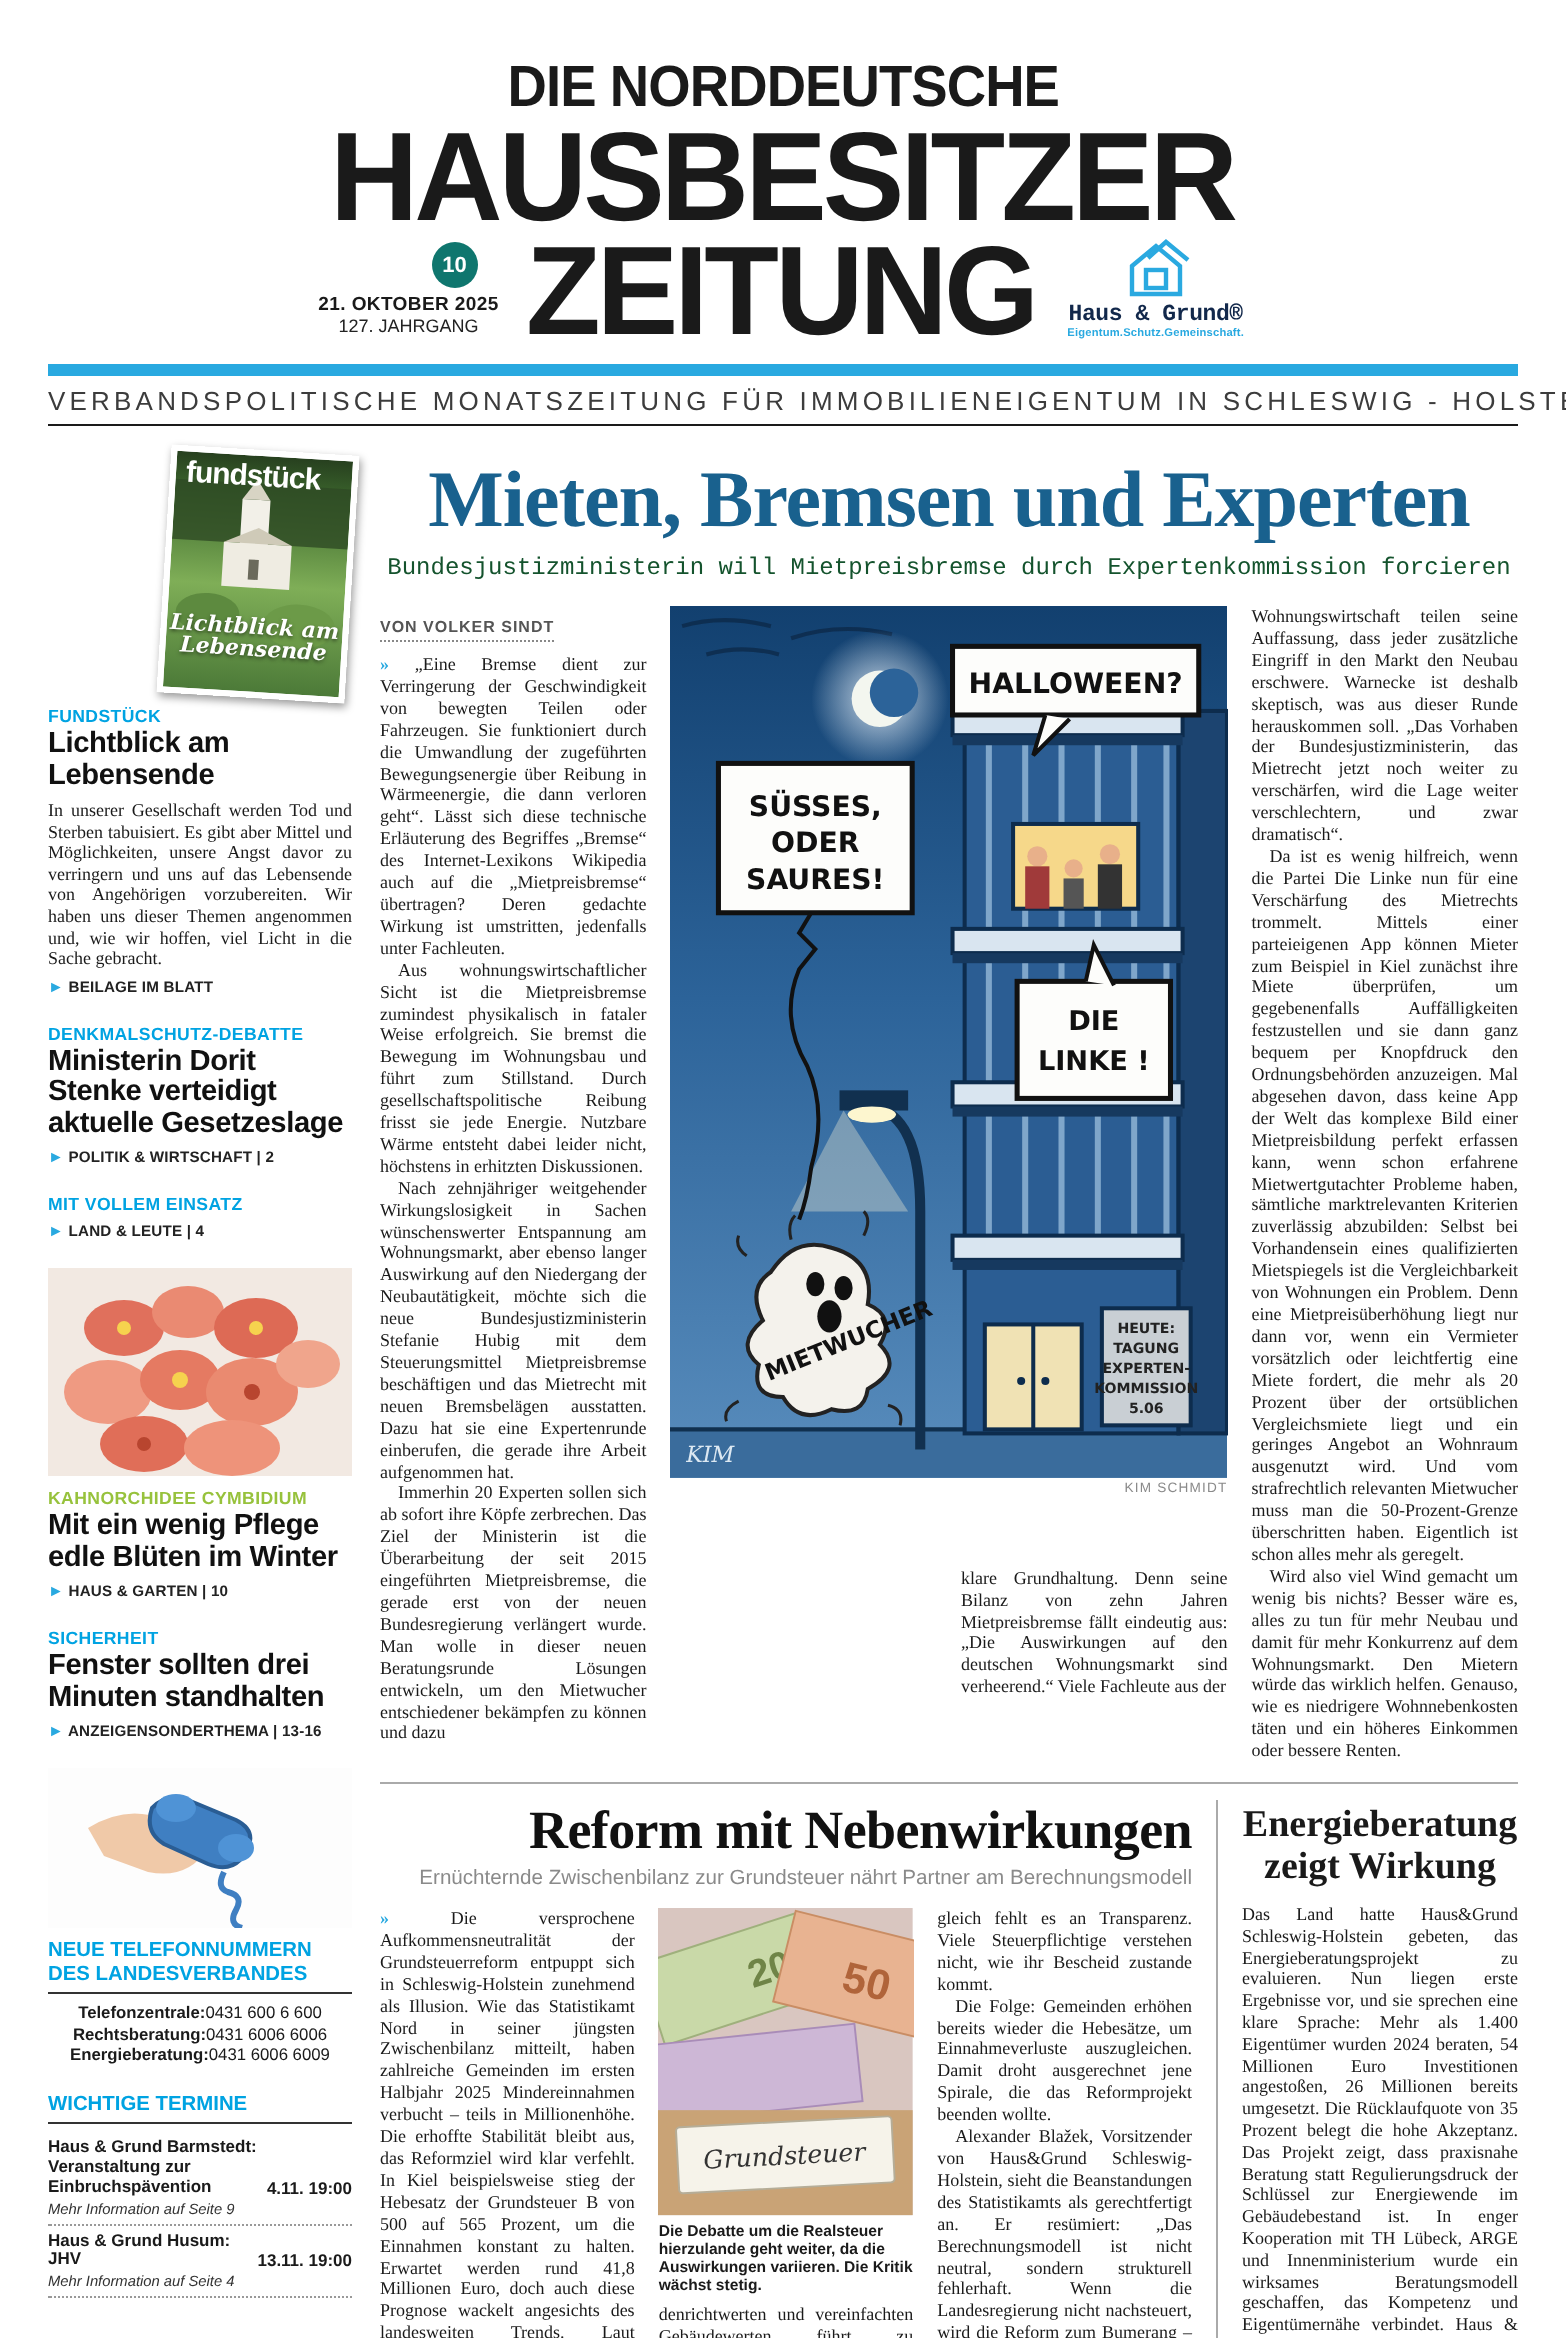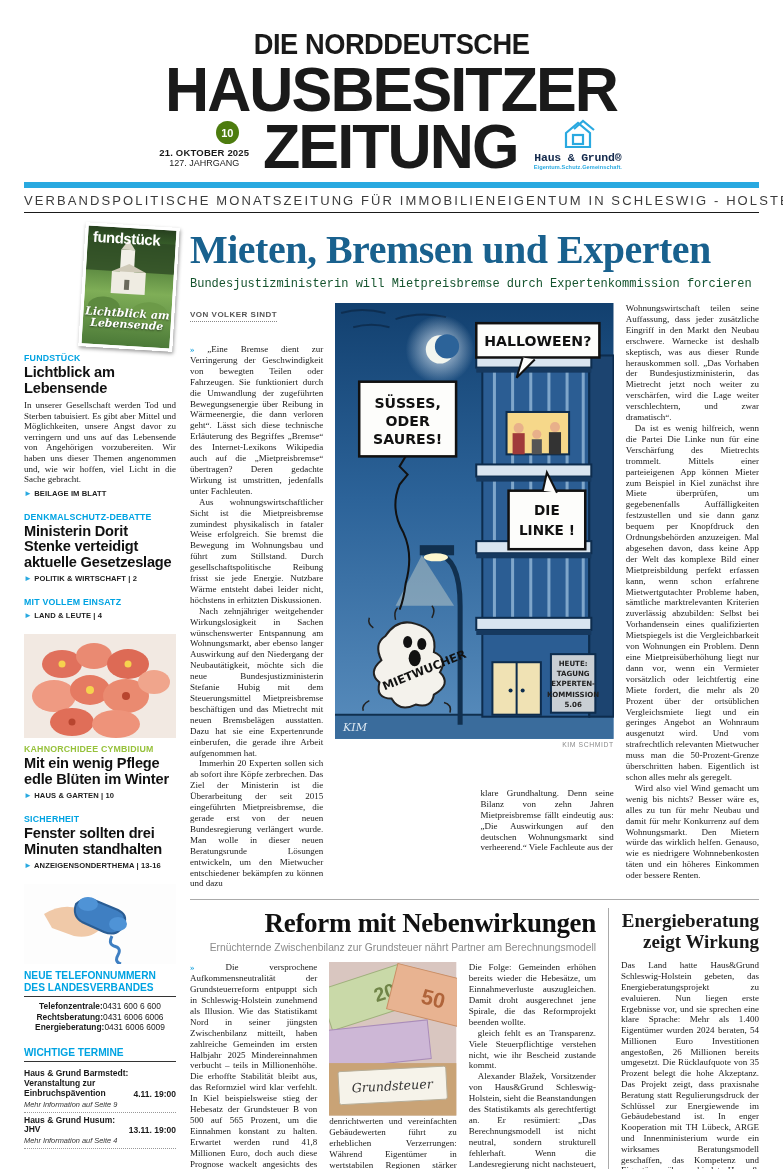--- a/index.html
+++ b/index.html
@@ -6,21 +6,21 @@
   html,body { background:#fff; }
   body { font-family:"Liberation Serif", serif; color:#1a1a1a; }
   .page { position:relative; width:783px; height:1169px; margin:0 auto; background:#fff; overflow:hidden; padding:0 24px; }
 
   
   .masthead { text-align:center; padding-top:28px; font-family:"Liberation Sans", sans-serif; }
   .mh-kicker { font-size:29px; font-weight:bold; letter-spacing:-.5px; display:inline-block; transform:scaleX(.94); transform-origin:center; }
   .mh-title1 { font-size:63px; font-weight:bold; letter-spacing:-2px; line-height:56px; display:inline-block; transform:scaleX(.97); }
   .mh-row { display:flex; justify-content:center; align-items:flex-end; gap:10px; margin-top:2px; }
   .mh-issue { display:flex; flex-direction:column; align-items:center; padding-bottom:4px; }
-  .issue-circle { width:23px; height:23px; border-radius:50%; background:#4d7c0f; color:#fff; font-size:11px; font-weight:bold; display:flex; align-items:center; justify-content:center; margin-bottom:3px; margin-left:46px; }
+  .issue-circle { width:23px; height:23px; border-radius:50%; background:#0f766e; color:#fff; font-size:11px; font-weight:bold; display:flex; align-items:center; justify-content:center; margin-bottom:3px; margin-left:46px; }
   .issue-date { font-size:9.5px; font-weight:bold; letter-spacing:.2px; }
   .issue-vol  { font-size:9px; color:#222; }
   .mh-title2 { font-size:63px; font-weight:bold; letter-spacing:-2px; line-height:52px; display:inline-block; transform:scaleX(.97); }
   .mh-logo { display:flex; flex-direction:column; align-items:center; padding-bottom:2px; width:92px; }
   .logo-name { font-size:11.5px; font-weight:bold; color:#12284b; letter-spacing:-.2px;font-family:Liberation Mono, monospace; }
   .logo-tag { font-size:5.6px; font-weight:bold; color:#29a9e0; letter-spacing:.1px; }
   .mh-bar { height:6px; background:#29a9e0; margin-top:10px; }
   .mh-strap { font-size:13px; letter-spacing:2.1px; color:#3c3c3c; text-align:center; padding:5px 0 4px; border-bottom:1.2px solid #1a1a1a; font-family:"Liberation Sans", sans-serif; white-space:nowrap; }
 
   
@@ -48,46 +48,46 @@
   .p-row { display:flex; justify-content:center; line-height:10.5px; }
   .p-row .lab { font-weight:bold; }
   .sb-block { margin-bottom:14px; }
   .termin { border-bottom:1px dotted #999; padding:3px 0; font-family:"Liberation Sans", sans-serif; }
   .t-top { display:flex; justify-content:space-between; align-items:flex-end; }
   .t-name { font-size:8.5px; font-weight:bold; line-height:9.8px; }
   .t-when { font-size:8.5px; font-weight:bold; white-space:nowrap; padding-left:4px; }
   .t-more { font-size:7.4px; font-style:italic; color:#333; margin-top:1px; }
 
   
-  .lead-head { margin-top:4px; }
+  .lead-head { text-align:center; margin-top:4px; }
   .lead-head h1 { font-family:"Liberation Serif", serif; font-size:40px; line-height:42px; font-weight:bold; color:#19618e; letter-spacing:-.5px; }
   .lead-sub { font-family:Liberation Mono, monospace; font-size:12px; color:#14532d; margin-top:6px; }
   .lead-body { display:grid; grid-template-columns:repeat(4,1fr); column-gap:12px; margin-top:12px; }
   .lb-c1 { grid-column:1; grid-row:1 / span 2; }
   .lb-cartoon { grid-column:2 / span 2; grid-row:1; }
   .lb-c2 { grid-column:2; grid-row:2; }
   .lb-c3 { grid-column:3; grid-row:2; }
   .lb-c4 { grid-column:4; grid-row:1 / span 2; }
-  .byline { font-family:"Liberation Sans", sans-serif; font-size:8px; font-weight:bold; color:#555; letter-spacing:.5px; border-bottom:1px dotted #888; display:inline-block; padding-bottom:2px; margin-bottom:22px; }
+  .byline { font-family:"Liberation Sans", sans-serif; font-size:8px; font-weight:bold; color:#555; letter-spacing:.5px; border-bottom:1px dotted #888; display:inline-block; padding-bottom:2px; margin-bottom:6px; }
   .art p { font-size:9px; line-height:10.9px; text-align:justify; }
   .art p + p { text-indent:9px; }
   .mark { color:#29a9e0; font-weight:bold; }
   .cartoon-credit { font-family:"Liberation Sans", sans-serif; font-size:6.8px; color:#8a8a8a; letter-spacing:.6px; text-align:right; margin:2px 0 4px; }
 
   
   .bottom { display:flex; border-top:1px solid #aaa; margin-top:10px; padding-top:8px; }
   .reform { flex:0 0 auto; width:418px; padding-right:12px; }
   .reform-head { text-align:right; }
   .reform-head h2 { font-family:"Liberation Serif", serif; font-size:27px; font-weight:bold; color:#111; letter-spacing:-.3px; }
   .reform-sub { font-family:"Liberation Sans", sans-serif; font-size:10.3px; color:#8a8a8a; margin-top:3px; }
   .reform-cols { display:grid; grid-template-columns:repeat(3,1fr); column-gap:12px; margin-top:9px; }
   .money-photo { width:100%; display:block; }
   .money-cap { font-family:"Liberation Sans", sans-serif; font-size:7.8px; font-weight:bold; line-height:9.3px; margin:3px 0 4px; }
   .energy { flex:1; border-left:1px solid #aaa; padding-left:12px; }
-  .energy h2 { font-family:"Liberation Serif", serif; font-size:19px; line-height:21px; font-weight:bold; text-align:right; margin:2px 0 8px; }
+  .energy h2 { font-family:"Liberation Serif", serif; font-size:19px; line-height:21px; font-weight:bold; text-align:center; margin:2px 0 8px; }
   .energy p { font-size:9px; line-height:10.8px; text-align:justify; }
 </style>
 </head>
 <body>
 
 <div class="page">
 
   <header class="masthead">
     <div class="mh-kicker">DIE NORDDEUTSCHE</div>
     <div><span class="mh-title1">HAUSBESITZER</span></div>
@@ -391,25 +391,26 @@
                   <rect x="60" y="10" width="80" height="48" fill="#e8b391" stroke="#c98d64"></rect>
                   <text x="92" y="44" font-family="Liberation Sans, sans-serif" font-size="22" font-weight="bold" fill="#b0643a">50</text>
                 </g>
                 <g transform="rotate(-6 60 90)">
                   <rect x="-6" y="64" width="110" height="40" fill="#cdb7d6" stroke="#a98cb8"></rect>
                 </g>
                 <rect x="0" y="104" width="131" height="54" fill="#c9a376"></rect>
                 <rect x="10" y="110" width="111" height="34" rx="2" fill="#f6f3ea" stroke="#b5ad98" transform="rotate(-3 65 127)"></rect>
                 <text x="65" y="132" text-anchor="middle" font-family="DejaVu Serif, serif" font-style="italic" font-size="13" fill="#333" transform="rotate(-3 65 127)">Grundsteuer</text>
               </svg>
+              <div class="money-cap">Die Debatte um die Realsteuer hierzulande geht weiter, da die Auswirkungen variieren. Die Kritik wächst stetig.</div>
               <p>denrichtwerten und vereinfachten Gebäudewerten führt zu erheblichen Verzerrungen: Während Eigentümer in wertstabilen Regionen stärker belastet werden, geraten Kommunen mit heterogener Bebauung in Defizit. Zu-</p>
             </div>
             <div>
+              <p>gleich fehlt es an Transparenz. Viele Steuerpflichtige verstehen nicht, wie ihr Bescheid zustande kommt.</p>
               <p>Die Folge: Gemeinden erhöhen bereits wieder die Hebesätze, um Einnahmeverluste auszugleichen. Damit droht ausgerechnet jene Spirale, die das Reformprojekt beenden wollte.</p>
-              <p>gleich fehlt es an Transparenz. Viele Steuerpflichtige verstehen nicht, wie ihr Bescheid zustande kommt.</p>
               <p><span>Alexander Blažek, Vorsitzender von Haus&amp;Grund Schleswig-Holstein, sieht die Beanstandungen des Statistikamts als gerechtfertigt an. Er resümiert: „Das Berechnungsmodell ist nicht neutral, sondern strukturell fehlerhaft. Wenn die Landesregierung nicht nachsteuert, wird die Reform zum Bumerang – für Kommunen wie für Eigentümer.“ Nicht ohne Grund werde das Modell beklagt. Wann eine höchstrichterliche Entscheidung fällt, ist offen. Blažek: „Wir gehen nach wie vor davon aus, dass das Bundesverfassungsgericht das verfassungswidrige Bundesmodell aufhebt.“</span> </p>
             </div>
           </div>
         </article>
 
         <article class="energy">
           <h2>Energieberatung zeigt Wirkung</h2>
           <p>Das Land hatte Haus&amp;Grund Schleswig-Holstein gebeten, das Energieberatungsprojekt zu evaluieren. Nun liegen erste Ergebnisse vor, und sie sprechen eine klare Sprache: Mehr als 1.400 Eigentümer wurden 2024 beraten, 54 Millionen Euro Investitionen angestoßen, 26 Millionen bereits umgesetzt. Die Rücklaufquote von 35 Prozent belegt die hohe Akzeptanz. Das Projekt zeigt, dass praxisnahe Beratung statt Regulierungsdruck der Schlüssel zur Energiewende im Gebäudebestand ist. In enger Kooperation mit TH Lübeck, ARGE und Innenministerium wurde ein wirksames Beratungsmodell geschaffen, das Kompetenz und Eigentümernähe verbindet. Haus &amp; Grund fordert nun, diesen erfolgreichen Ansatz fortzuführen – als dauerhaftes Landesprogramm, das die privaten Eigentümer als Partner der Energiewende ernst nimmt. Lesen Sie hierzu unsere Reportage auf Seite 4.</p>
         </article>
       </div>

